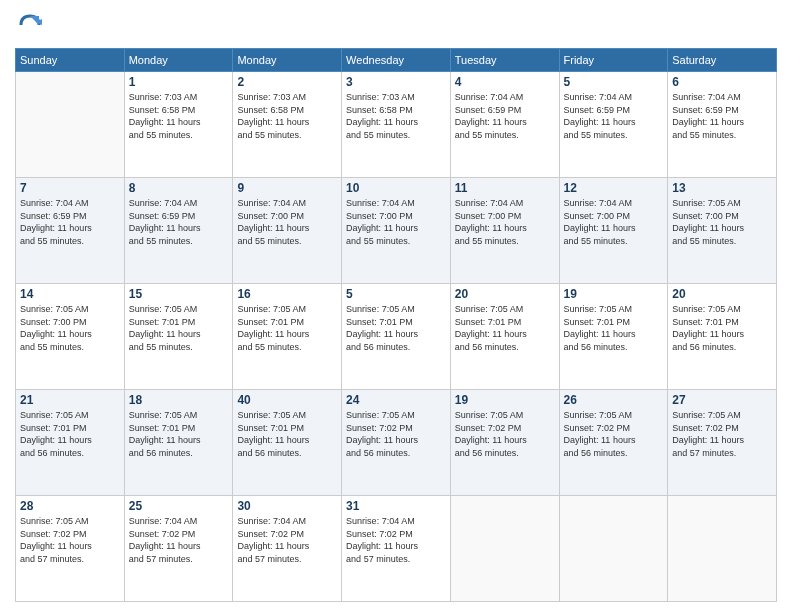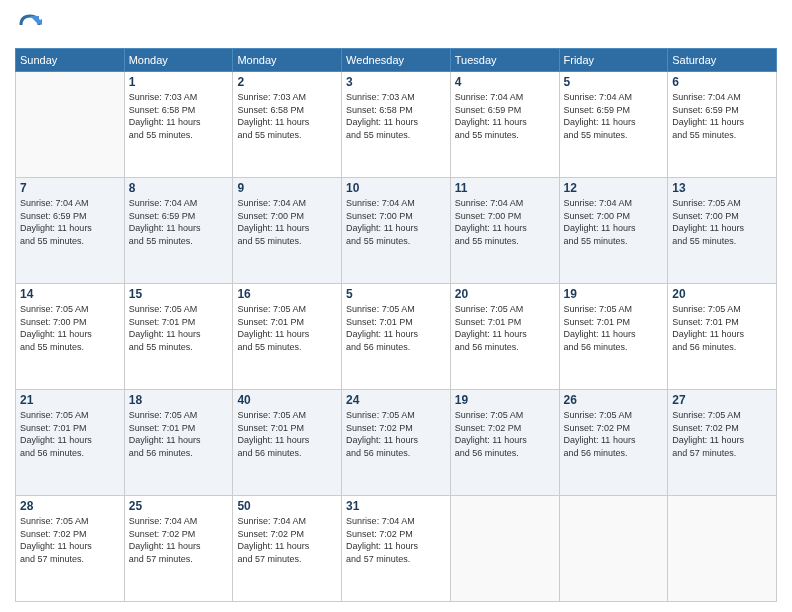--- a/index.html
+++ b/index.html
@@ -253,21 +253,21 @@
         <tr>
           <td>
             <span class="cell-date">28</span>
             <div class="cell-info">Sunrise: 7:05 AM<br>Sunset: 7:02 PM<br>Daylight: 11 hours<br>and 57 minutes.</div>
           </td>
           <td>
             <span class="cell-date">25</span>
             <div class="cell-info">Sunrise: 7:04 AM<br>Sunset: 7:02 PM<br>Daylight: 11 hours<br>and 57 minutes.</div>
           </td>
           <td>
-            <span class="cell-date">50</span>
+            <span class="cell-date">30</span>
             <div class="cell-info">Sunrise: 7:04 AM<br>Sunset: 7:02 PM<br>Daylight: 11 hours<br>and 57 minutes.</div>
           </td>
           <td>
             <span class="cell-date">31</span>
             <div class="cell-info">Sunrise: 7:04 AM<br>Sunset: 7:02 PM<br>Daylight: 11 hours<br>and 57 minutes.</div>
           </td>
           <td class="empty-cell"></td>
           <td class="empty-cell"></td>
           <td class="empty-cell"></td>
         </tr>

